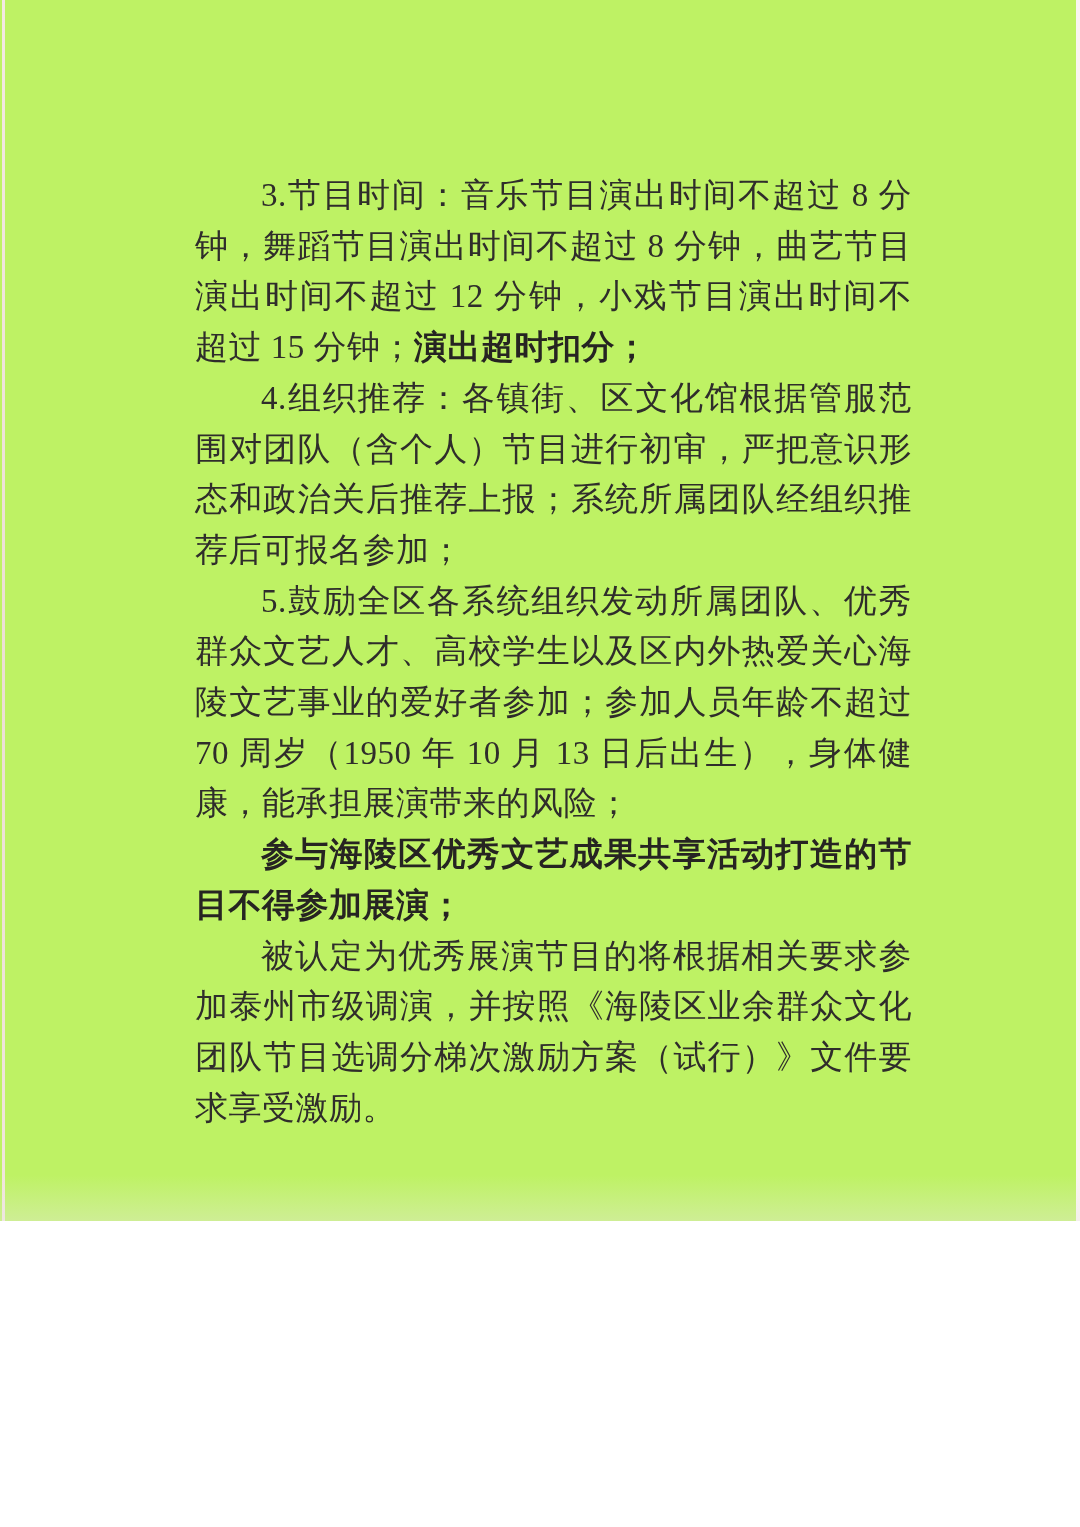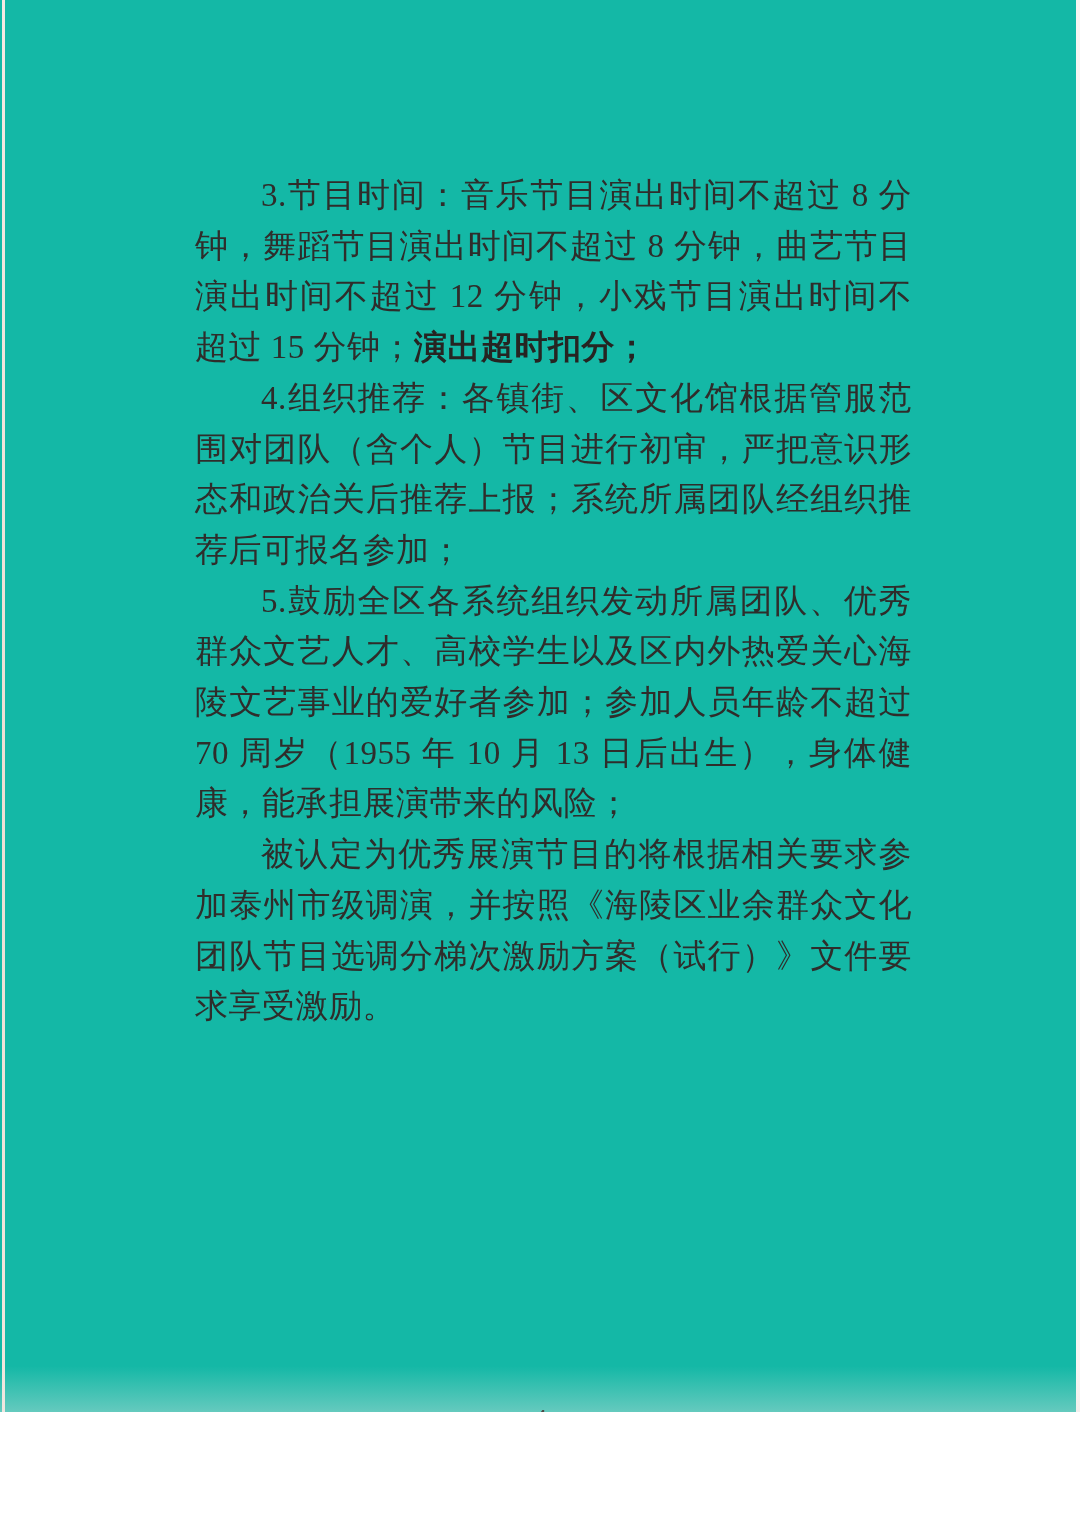--- a/index.html
+++ b/index.html
@@ -3,22 +3,22 @@
 <meta charset="utf-8">
 <style>
   html, body {
     margin: 0;
     padding: 0;
     background: #ffffff;
   }
   .page {
     position: relative;
     width: 1080px;
-    height: 1412px;
-    background: #14b8a6;
+    height: 1221px;
+    background: #bef264;
     overflow: hidden;
     font-family: "Liberation Serif", "DejaVu Serif", serif;
   }
   
   .edge-left {
     position: absolute;
     left: 2px;
     top: 0;
     width: 3px;
     height: 100%;
@@ -81,18 +81,19 @@
 <body>
 
 <div class="page">
   <div class="edge-left"></div>
   <div class="edge-right"></div>
   <div class="scan-noise-bottom"></div>
 
   <main class="content">
       <p><span>3.节目时间：音乐节目演出时间不超过 8 分钟，舞蹈节目演出时间不超过 8 分钟，曲艺节目演出时间不超过 12 分钟，小戏节目演出时间不超过 15 分钟；</span><span class="run-bold">演出超时扣分；</span></p>
       <p><span>4.组织推荐：各镇街、区文化馆根据管服范围对团队（含个人）节目进行初审，严把意识形态和政治关后推荐上报；系统所属团队经组织推荐后可报名参加；</span></p>
-      <p><span>5.鼓励全区各系统组织发动所属团队、优秀群众文艺人才、高校学生以及区内外热爱关心海陵文艺事业的爱好者参加；参加人员年龄不超过 70 周岁（1955 年 10 月 13 日后出生），身体健康，能承担展演带来的风险；</span></p>
+      <p><span>5.鼓励全区各系统组织发动所属团队、优秀群众文艺人才、高校学生以及区内外热爱关心海陵文艺事业的爱好者参加；参加人员年龄不超过 70 周岁（1950 年 10 月 13 日后出生），身体健康，能承担展演带来的风险；</span></p>
+      <p class="p-bold"><span class="run-bold">参与海陵区优秀文艺成果共享活动打造的节目不得参加展演；</span></p>
       <p><span>被认定为优秀展演节目的将根据相关要求参加泰州市级调演，并按照《海陵区业余群众文化团队节目选调分梯次激励方案（试行）》文件要求享受激励。</span></p>
     </main>
 
   <div class="footer">—4—</div>
 </div>
 
 </body></html>

